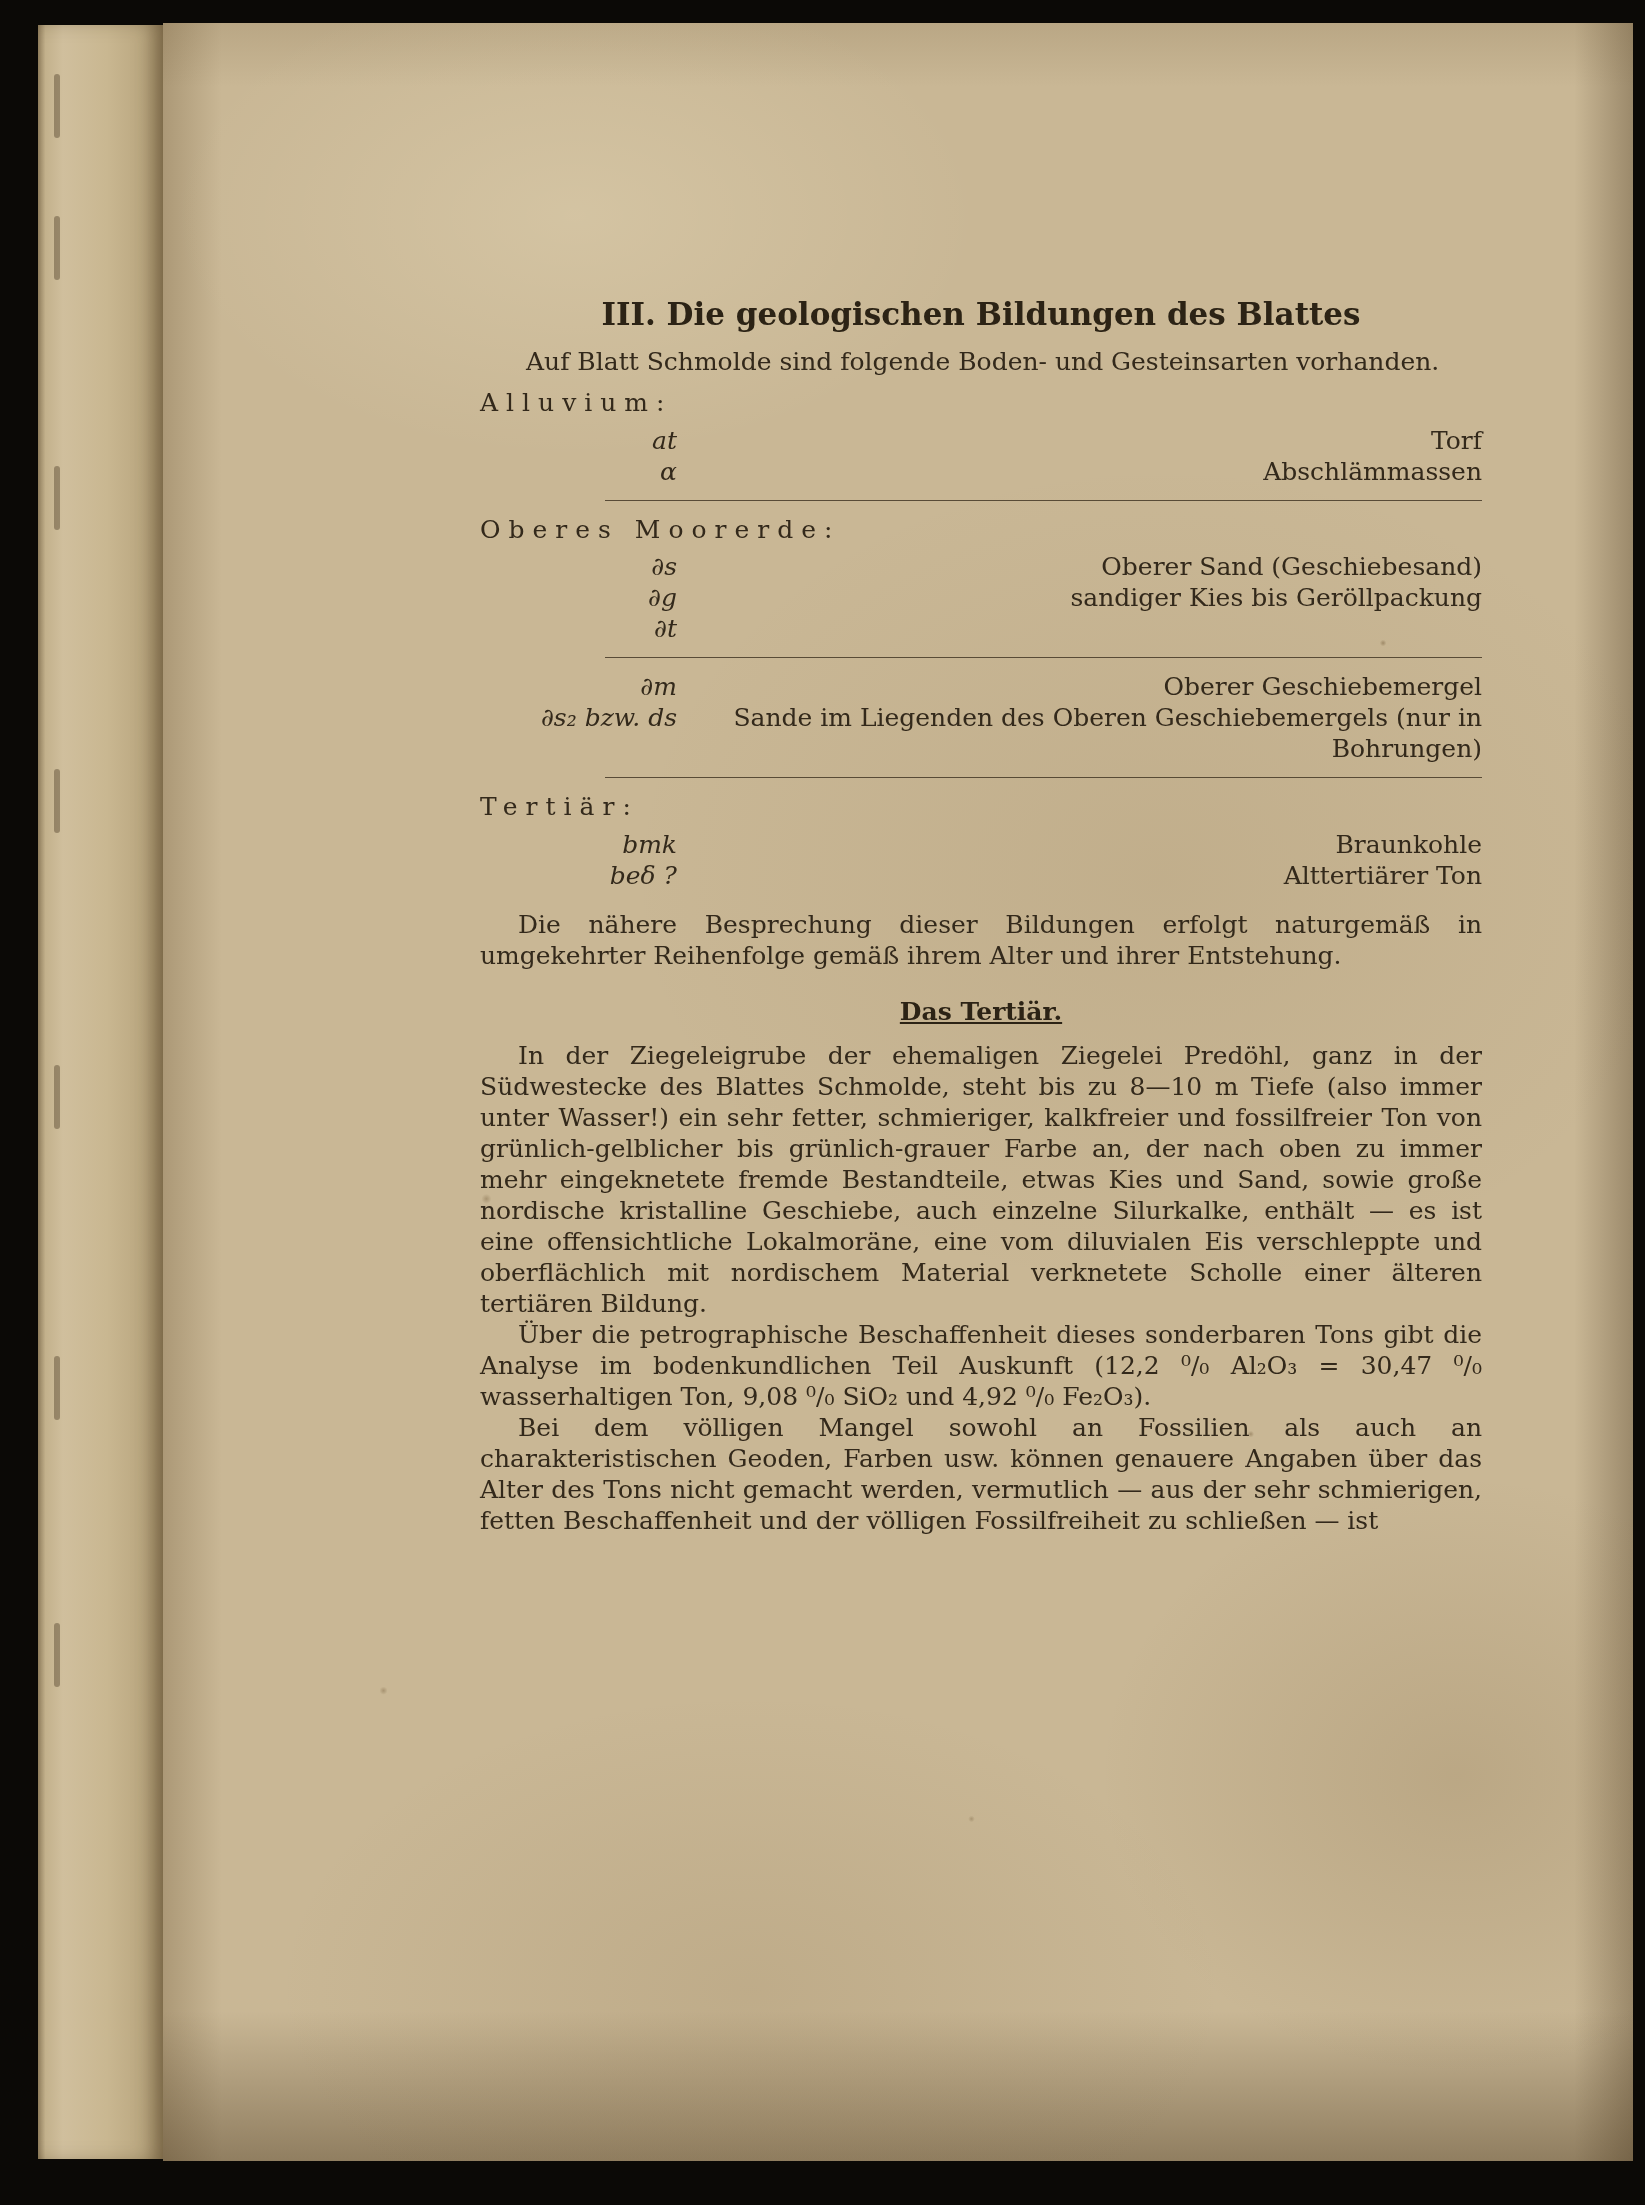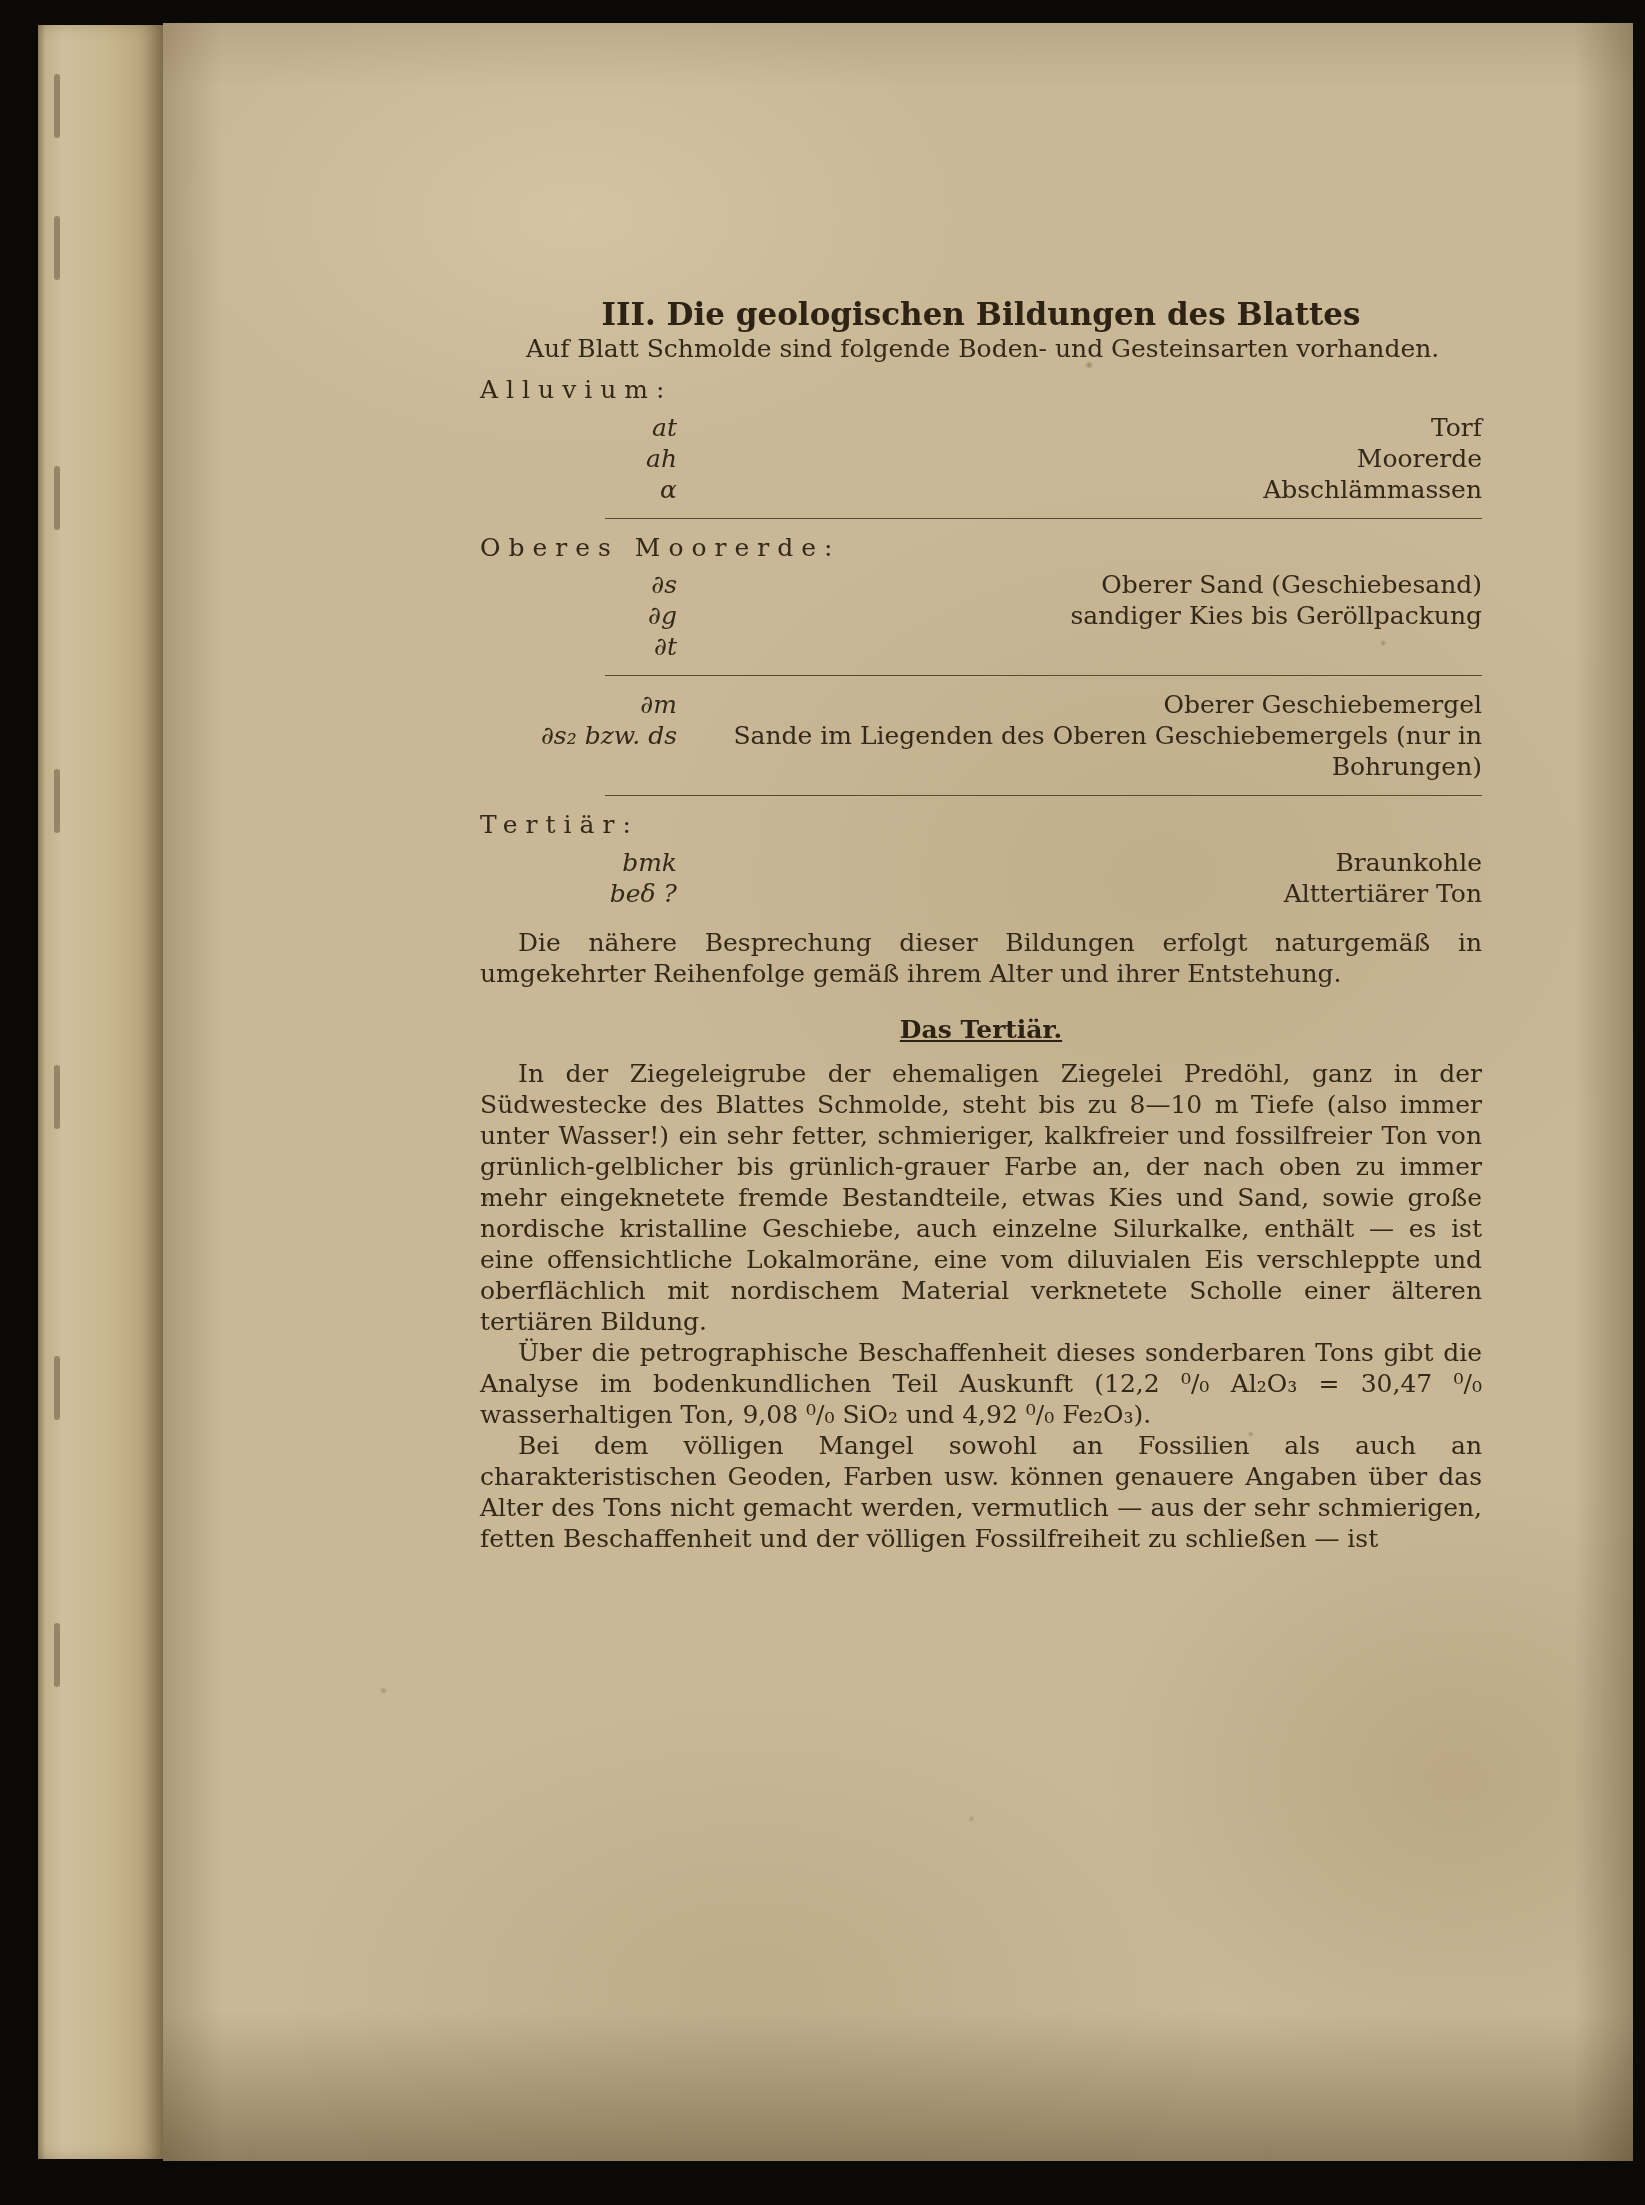--- a/index.html
+++ b/index.html
@@ -52,20 +52,21 @@
     position:absolute;
     left:317px; top:272px; width:1002px;
     font-size:25px; line-height:31px;
     color:#33291b;
   }
 
   .doc-title {
     font-size:31px; line-height:38px;
     font-weight:bold;
     text-align:center;
+    margin-bottom:13px;
     color:#2c2315;
   }
   .intro {
     text-indent:46px;
     margin-bottom:8px;
     text-align:justify;
   }
   .spread-heading {
     letter-spacing:.32em;
     margin:10px 0 6.6px 0;
@@ -118,24 +119,20 @@
 
     <p class="intro">Auf Blatt Schmolde sind folgende Boden- und Gesteinsarten vorhanden.</p>
 
     <p class="spread-heading">Alluvium:</p>
     <ul class="legend">
       <li class="legend-row">
         <span class="legend-code">at</span>
         <span class="legend-label">Torf</span>
       </li>
       <li class="legend-row">
-        <span class="legend-code">ah</span>
-        <span class="legend-label">Moorerde</span>
-      </li>
-      <li class="legend-row">
         <span class="legend-code">α</span>
         <span class="legend-label">Abschlämmassen</span>
       </li>
     </ul>
 
     <hr class="rule">
 
     <p class="spread-heading">Oberes Moorerde:</p>
     <ul class="legend">
       <li class="legend-row">

